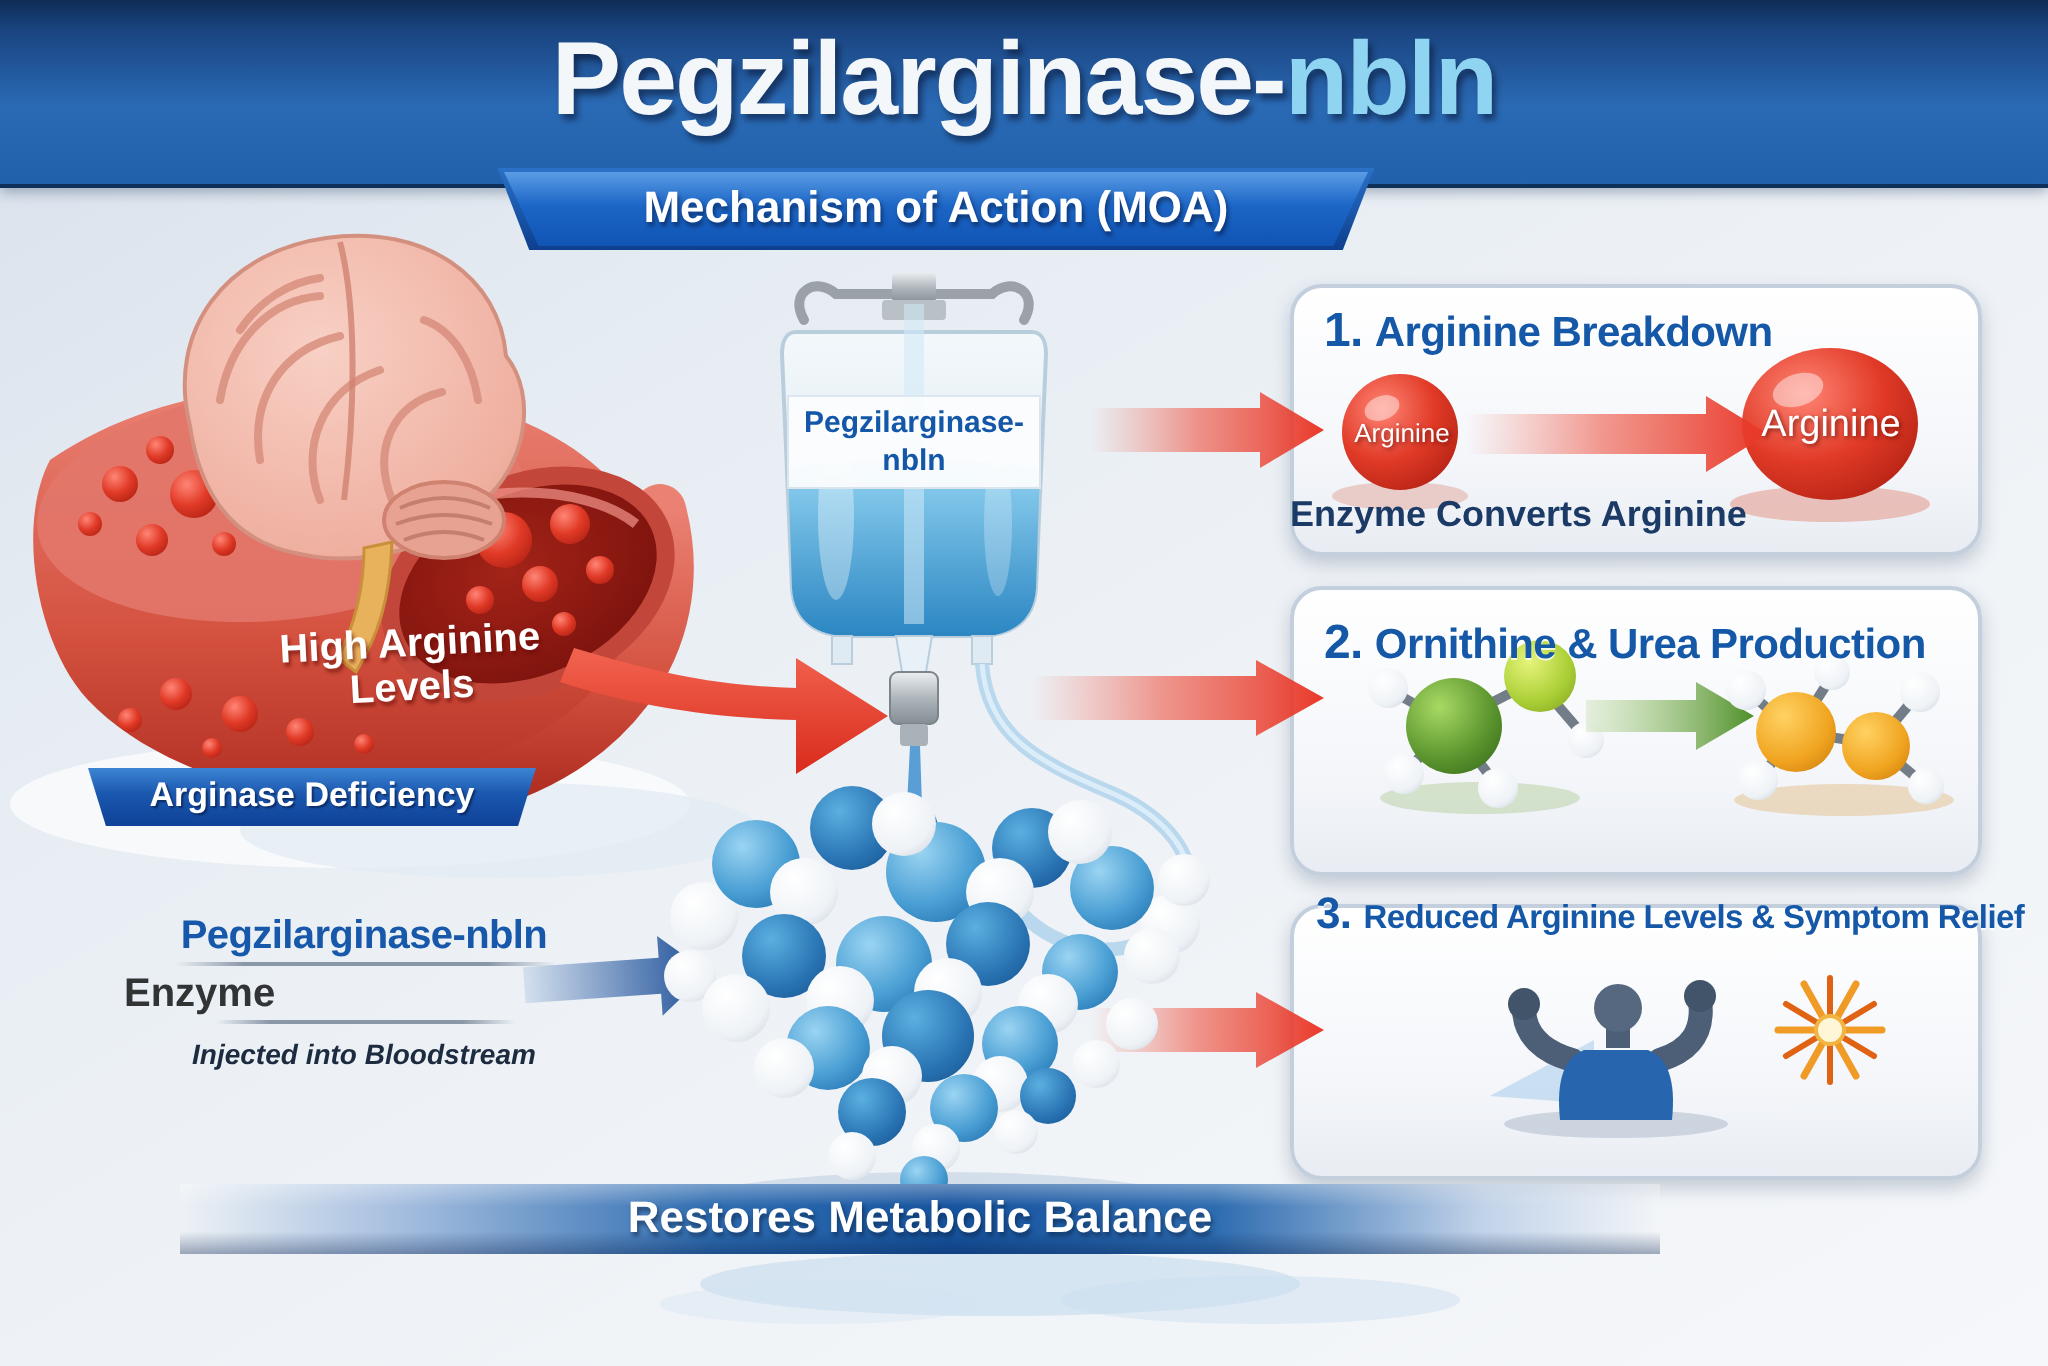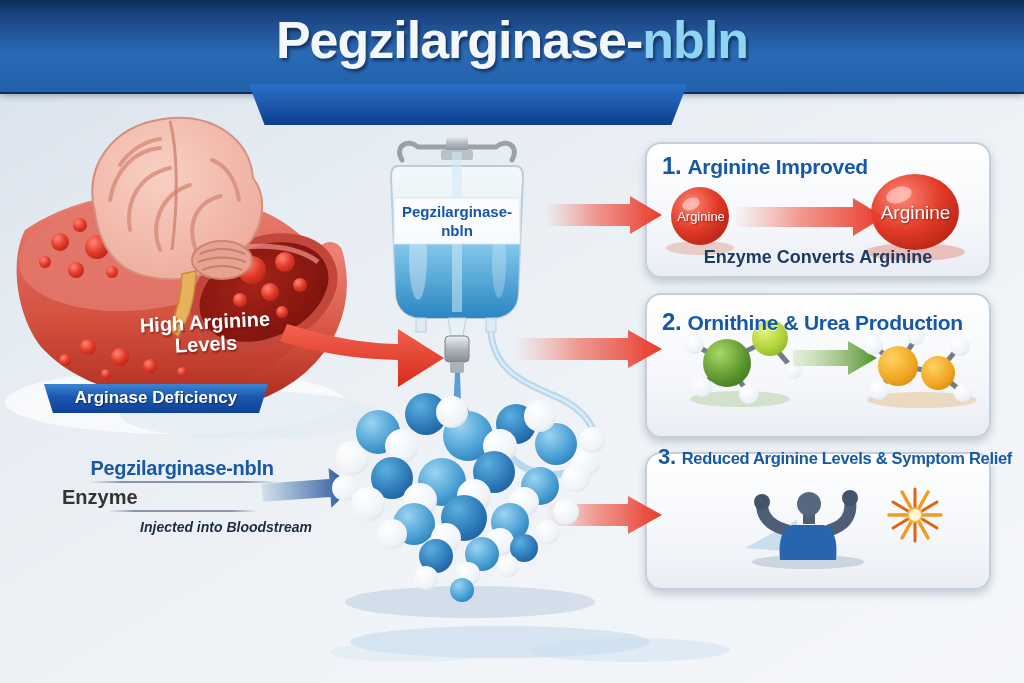--- a/index.html
+++ b/index.html
@@ -47,21 +47,21 @@
   .panel-title{
     position:absolute;z-index:4;color:#1558a8;font-weight:bold;white-space:nowrap;
     letter-spacing:-0.3px;text-shadow:0 1px 0 rgba(255,255,255,.8);
   }
   .panel-title .num{font-size:24px;margin-right:6px;}
   .t1{left:662px;top:152px;font-size:21px;}
   .t2{left:662px;top:308px;font-size:21px;}
   .t3{left:658px;top:444px;font-size:16.5px;}
   .t3 .num{font-size:22px;}
   .panel-caption{
-    position:absolute;left:645px;width:346px;z-index:4;text-align:center;
+    position:absolute;left:645px;width:346px;z-index:4;text-align:left;
     color:#1c3a66;font-weight:bold;
   }
   .c1{top:247px;font-size:18px;}
   .c2{top:401px;font-size:18px;}
   .c3{top:558px;font-size:17px;}
   
   .high-arginine{
     position:absolute;left:118px;top:311px;width:175px;z-index:4;text-align:center;
     color:#fff;font-weight:bold;font-size:20px;line-height:1.12;
     transform:rotate(-3deg);text-shadow:1px 2px 2px rgba(100,12,6,.6);
@@ -76,21 +76,21 @@
   }
   .enzyme-name{
     position:absolute;left:62px;top:457px;width:240px;z-index:4;text-align:center;
     color:#1758ab;font-weight:bold;font-size:20px;letter-spacing:-0.3px;
   }
   .enzyme-word{
     position:absolute;left:62px;top:486px;width:240px;z-index:4;
     color:#323335;font-weight:bold;font-size:20px;
   }
   .enzyme-note{
-    position:absolute;left:52px;top:519px;width:260px;z-index:4;text-align:right;
+    position:absolute;left:52px;top:519px;width:260px;z-index:4;text-align:center;
     color:#1c2b40;font-weight:bold;font-style:italic;font-size:14px;
   }
   .rule{position:absolute;height:2px;z-index:4;
     background:linear-gradient(90deg,rgba(130,140,155,0),#8a97a8 18%,#8a97a8 82%,rgba(130,140,155,0));}
   .rule1{left:88px;top:481px;width:190px;}
   .rule2{left:108px;top:510px;width:150px;}
   
   .bag-label{
     position:absolute;left:394px;top:203px;width:126px;z-index:4;text-align:center;
     color:#1457a8;font-weight:bold;font-size:15px;line-height:1.25;
@@ -416,46 +416,48 @@
       <ellipse cx="410" cy="652" rx="80" ry="10" fill="#d4e4f2" opacity="0.4"></ellipse>
     </g>
   </svg>
 
   <div class="header">
     <div class="page-title">
       <span>Pegzilarginase-</span><span class="accent">nbln</span>
     </div>
   </div>
   <div class="ribbon-back"></div>
+  <div class="moa-ribbon">Mechanism of Action (MOA)</div>
 
   <div class="high-arginine">
     <div>High Arginine</div>
     <div>Levels</div>
   </div>
   <div class="arginase-banner">Arginase Deficiency</div>
 
   <div class="enzyme-name">Pegzilarginase-nbln</div>
   <div class="rule rule1"></div>
   <div class="enzyme-word">Enzyme</div>
   <div class="rule rule2"></div>
   <div class="enzyme-note">Injected into Bloodstream</div>
 
   <div class="bag-label">
     <div>Pegzilarginase-</div>
     <div>nbln</div>
   </div>
 
   <div class="panel-title t1">
-    <span class="num">1.</span><span>Arginine Improved</span>
+    <span class="num">1.</span><span>Arginine Breakdown</span>
   </div>
   <div class="panel-title t2">
     <span class="num">2.</span><span>Ornithine &amp; Urea Production</span>
   </div>
   <div class="panel-title t3">
     <span class="num">3.</span><span>Reduced Arginine Levels &amp; Symptom Relief</span>
   </div>
 
   <div class="sph-label sph-small">Arginine</div>
   <div class="sph-label sph-large">Arginine</div>
 
   <div class="panel-caption c1">Enzyme Converts Arginine</div>
 
+  <div class="footer-band">Restores Metabolic Balance</div>
 </div>
 
 </body></html>

